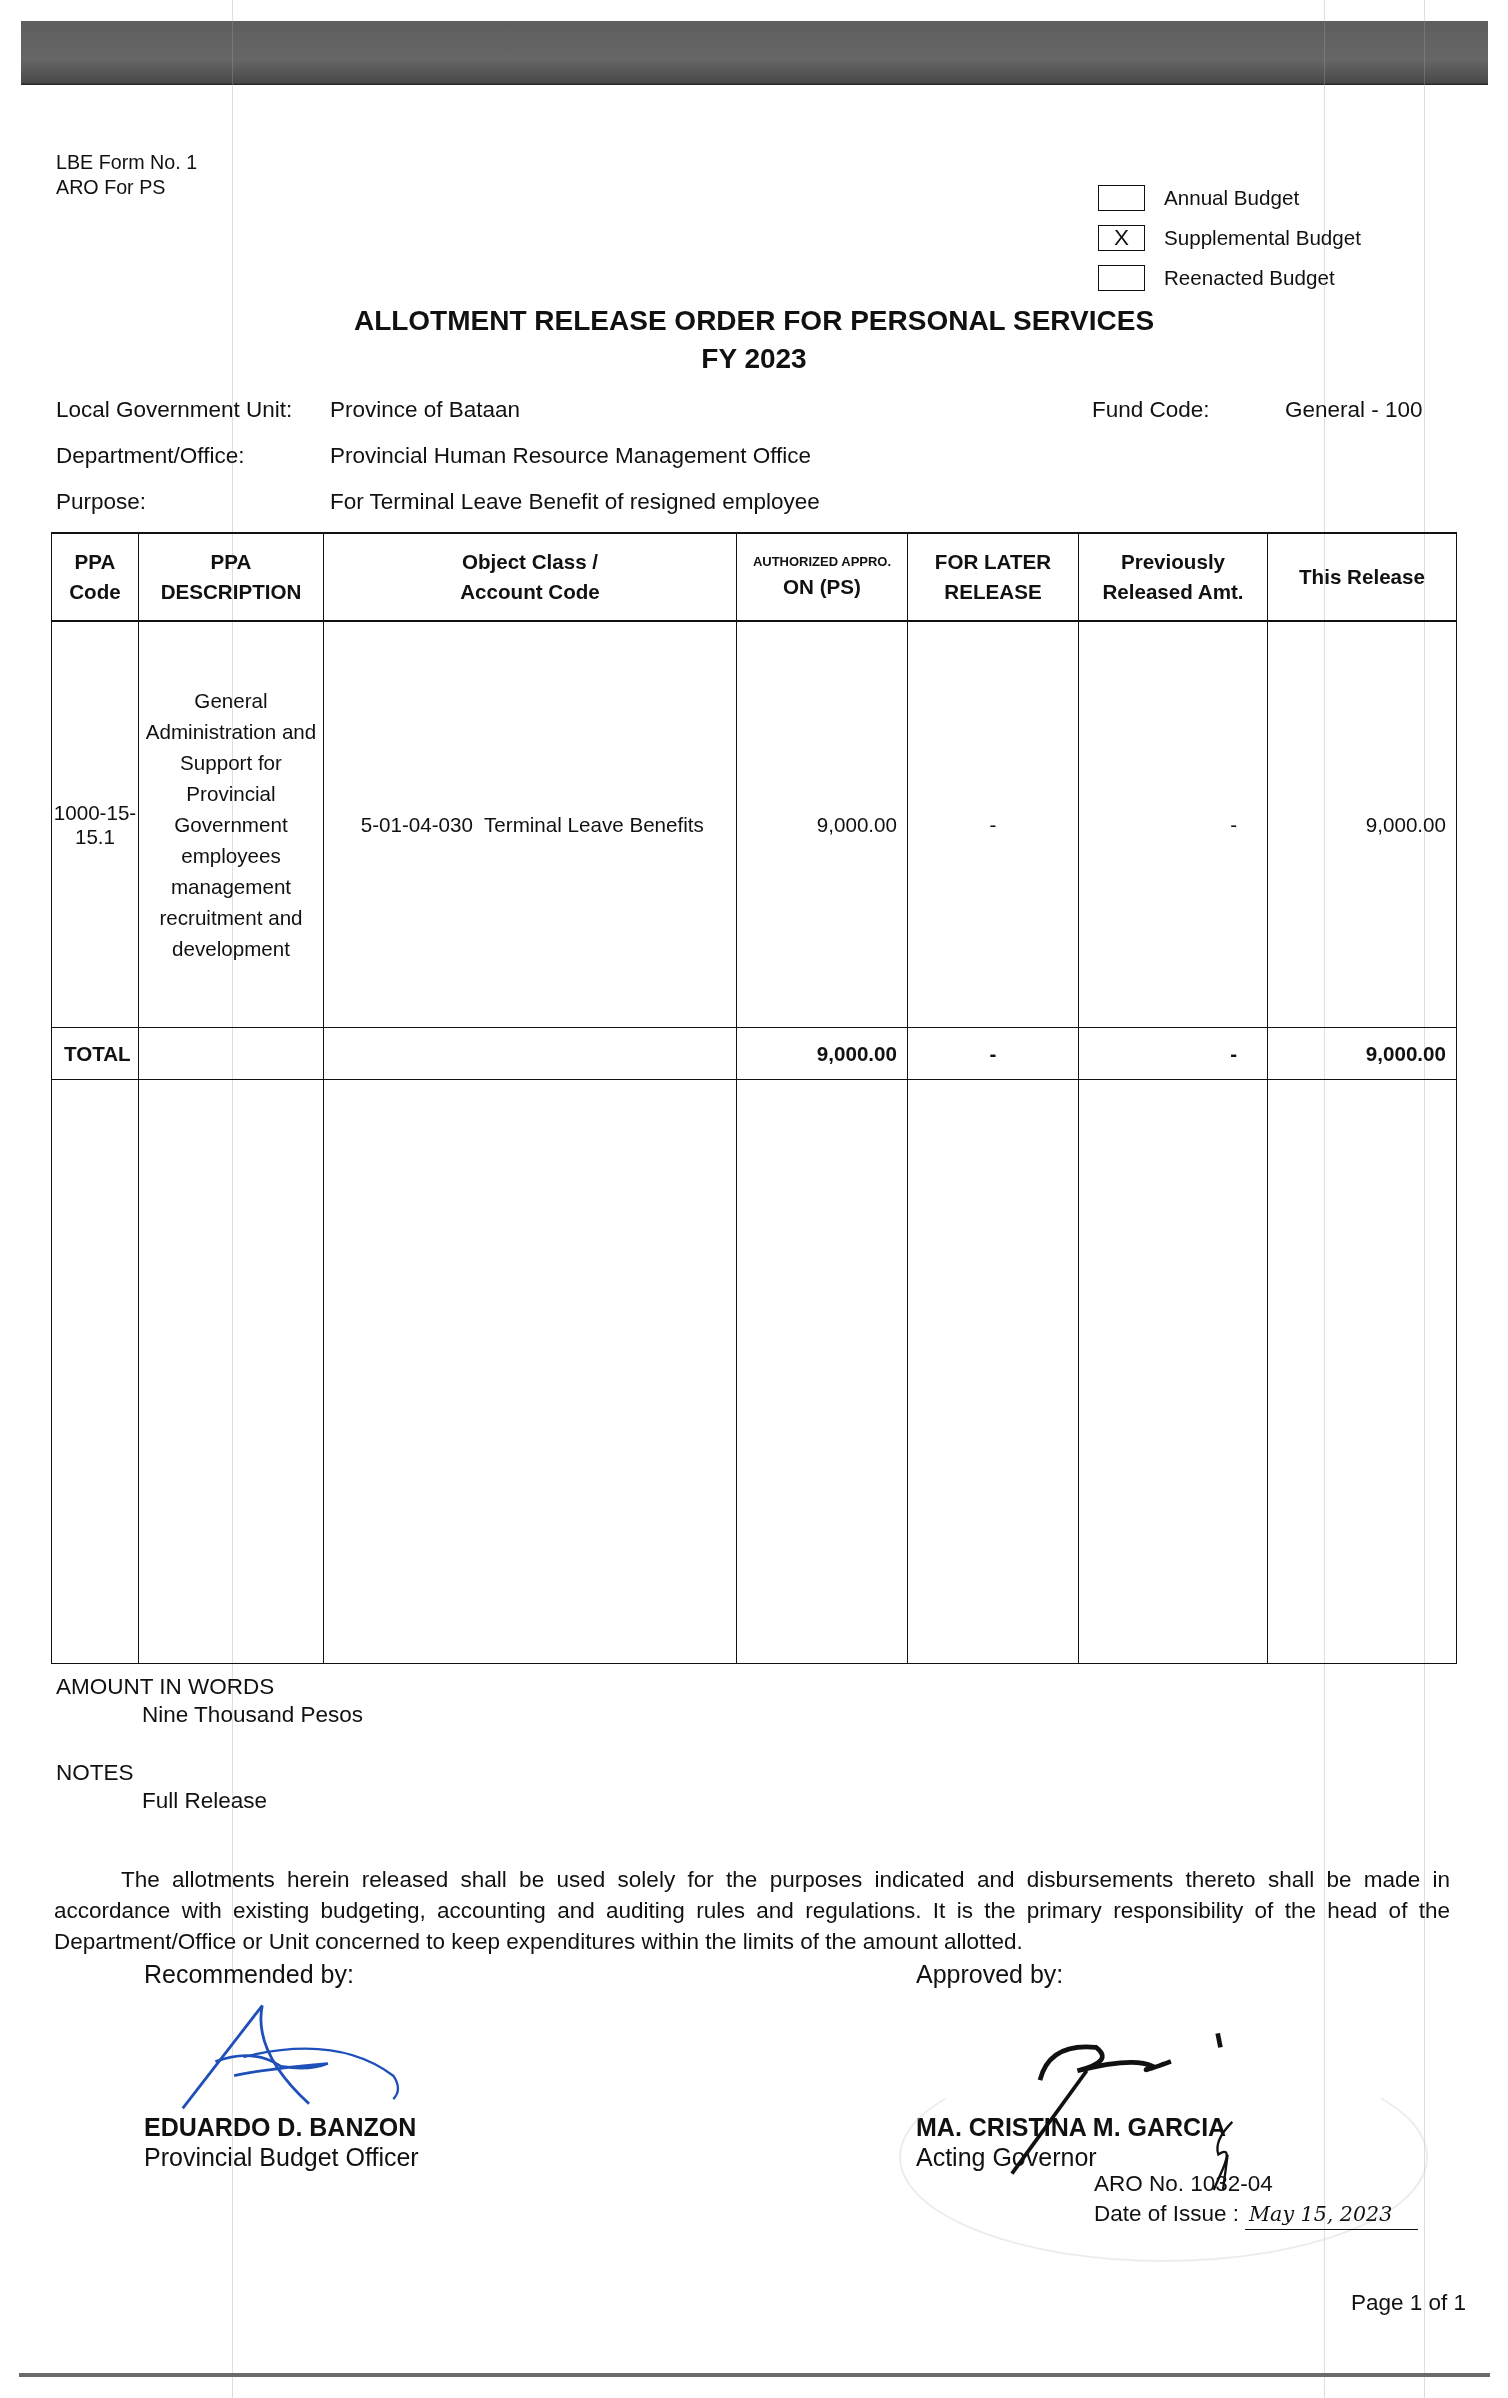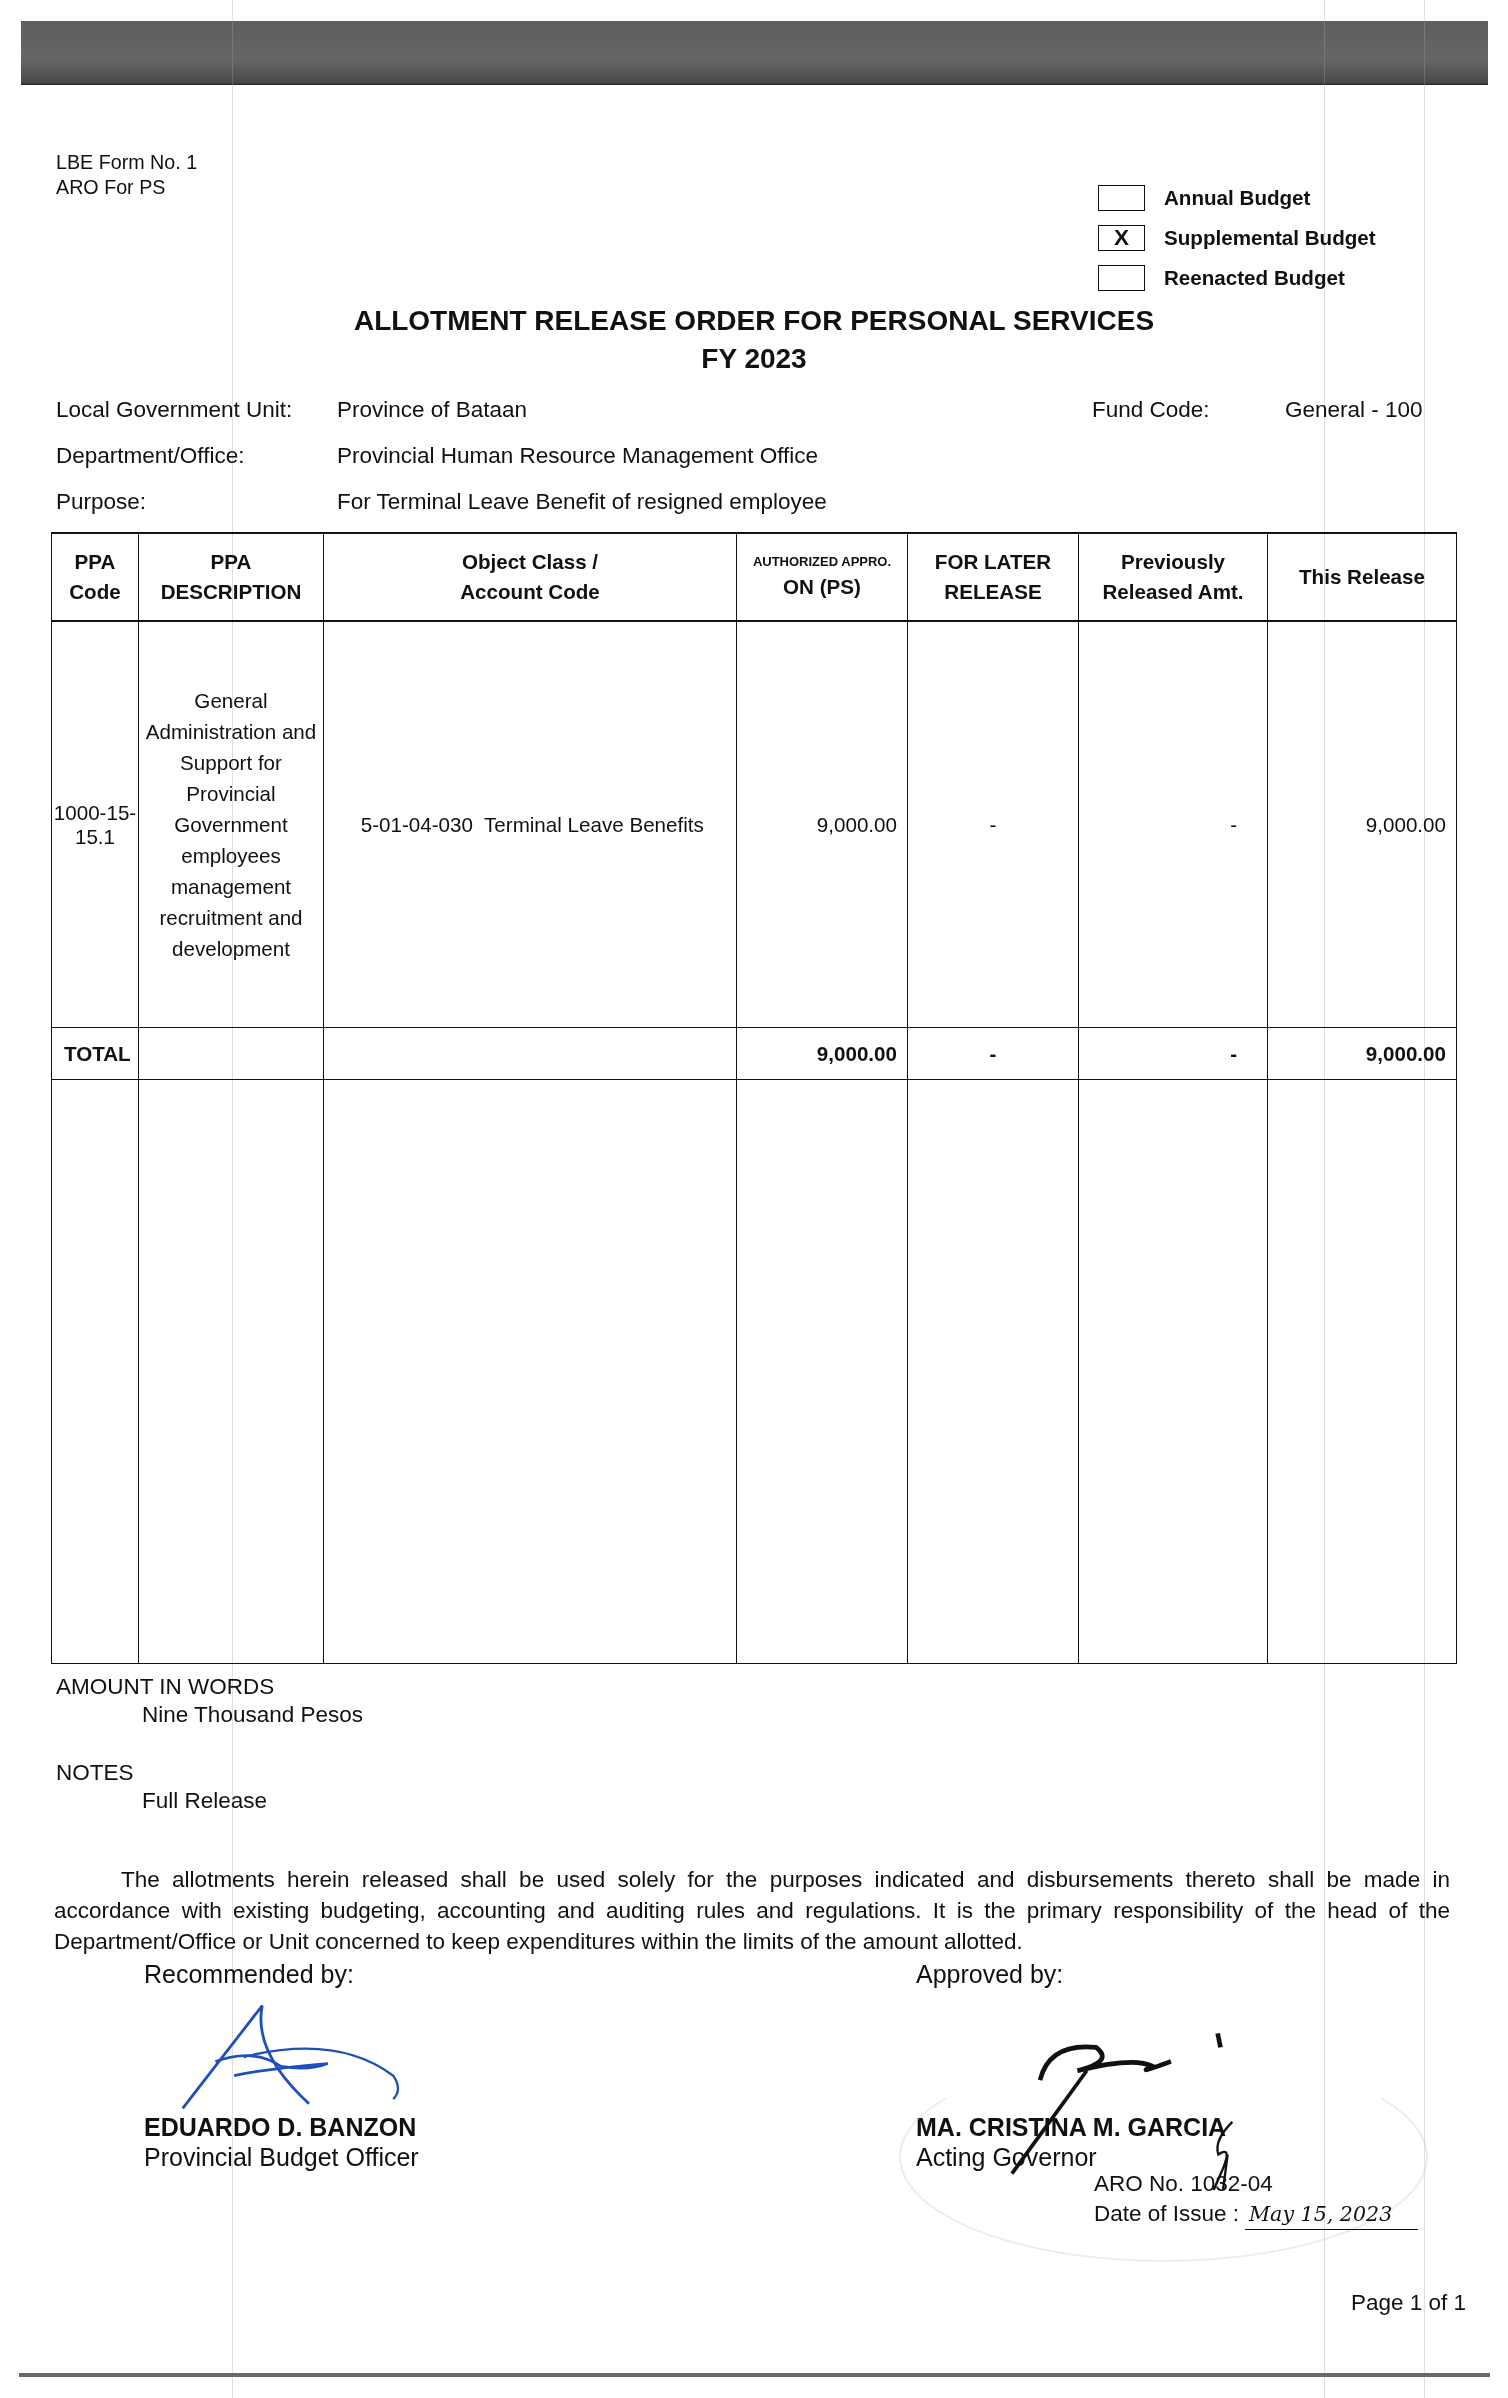--- a/index.html
+++ b/index.html
@@ -12,27 +12,27 @@
     position: absolute; left: 20.6px; top: 20.6px; width: 1467px; height: 64px;
     background: linear-gradient(180deg, #5e5e5e 0%, #666 60%, #4a4a4a 96%, #222 100%);
   }
   .scan-line { position: absolute; top: 0; width: 0.9px; height: 2399px; background: rgba(160,160,170,0.35); }
   .bottom-rule {
     position: absolute; left: 19px; top: 2373px; width: 1471px; height: 3.7px; background: #6a6a6a;
   }
   .abs { position: absolute; }
   .form-no { left: 56px; top: 150px; font-size: 19.7px; line-height: 25px; }
   .budget-type { left: 1098px; top: 178px; font-size: 20.6px; }
-  .bt-row { display: flex; align-items: center; height: 40px; font-weight: bold; }
+  .bt-row { display: flex; align-items: center; height: 40px; }
   .bt-box {
     width: 47px; height: 26px; border: 1.9px solid #111; box-sizing: border-box;
     display: flex; align-items: center; justify-content: center; font-size: 22.5px; margin-right: 19px;
   }
   .title { left: 0; width: 1508px; text-align: center; font-weight: bold; font-size: 28px; }
-  .meta-row { left: 56px; font-size: 22.5px; display: flex; gap: 7px; }
+  .meta-row { left: 56px; font-size: 22.5px; display: flex; }
   .meta-label { width: 274px; }
   .fund { left: 1092px; top: 397px; font-size: 22.5px; display: flex; }
   .fund .meta-label { width: 193px; }
 
   table.aro {
     position: absolute; left: 51px; top: 532px; width: 1405px;
     border-collapse: collapse; table-layout: fixed; font-size: 20.6px;
   }
   table.aro th, table.aro td { border: 1.9px solid #111; }
   table.aro th {

